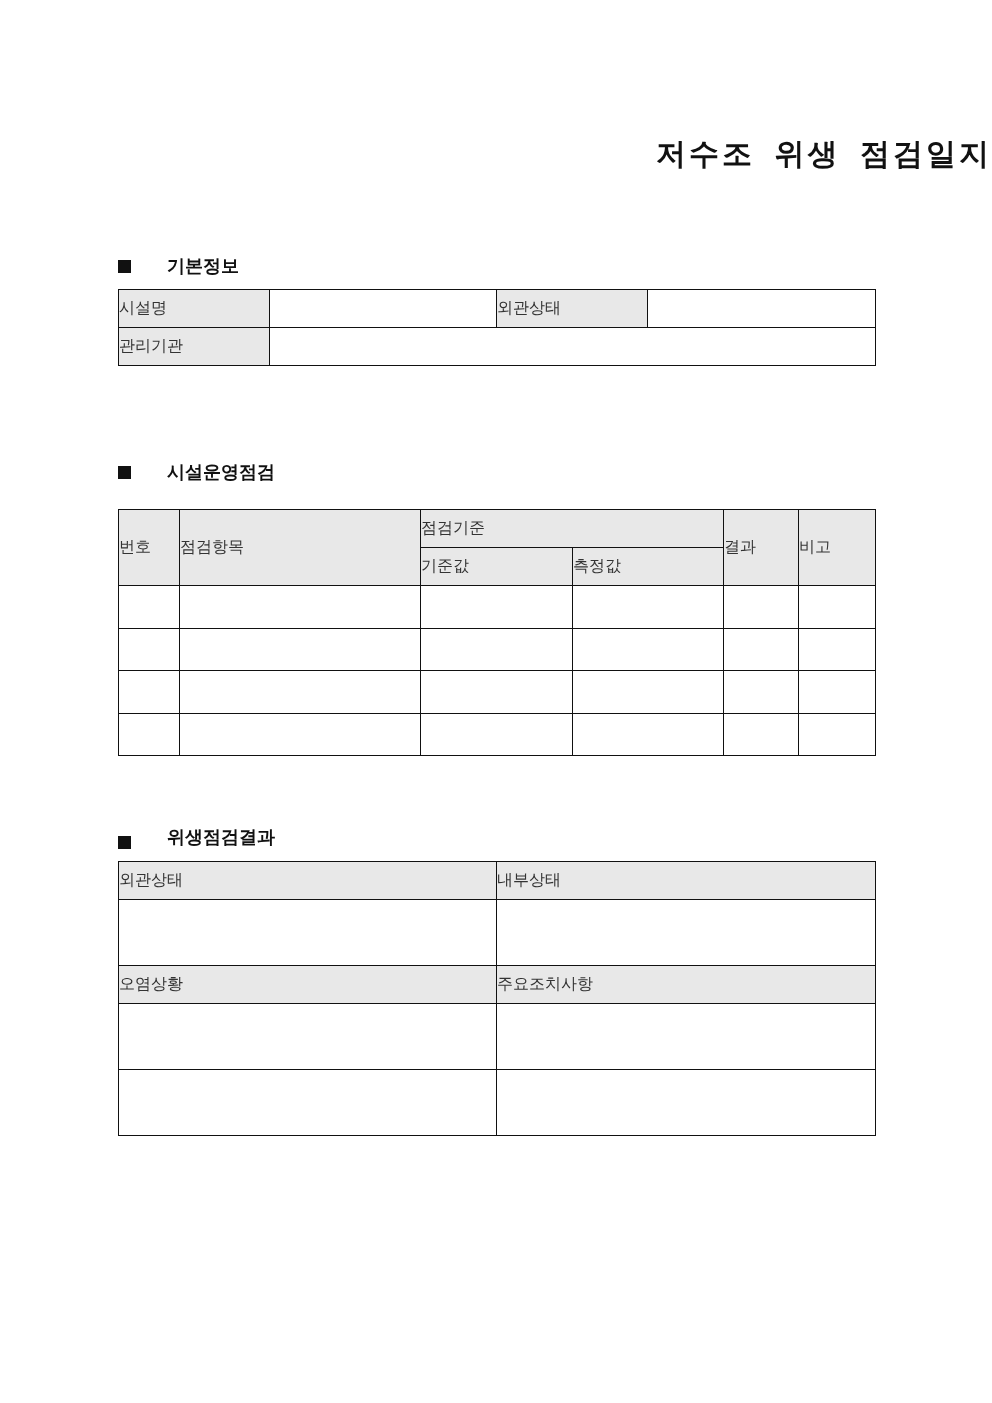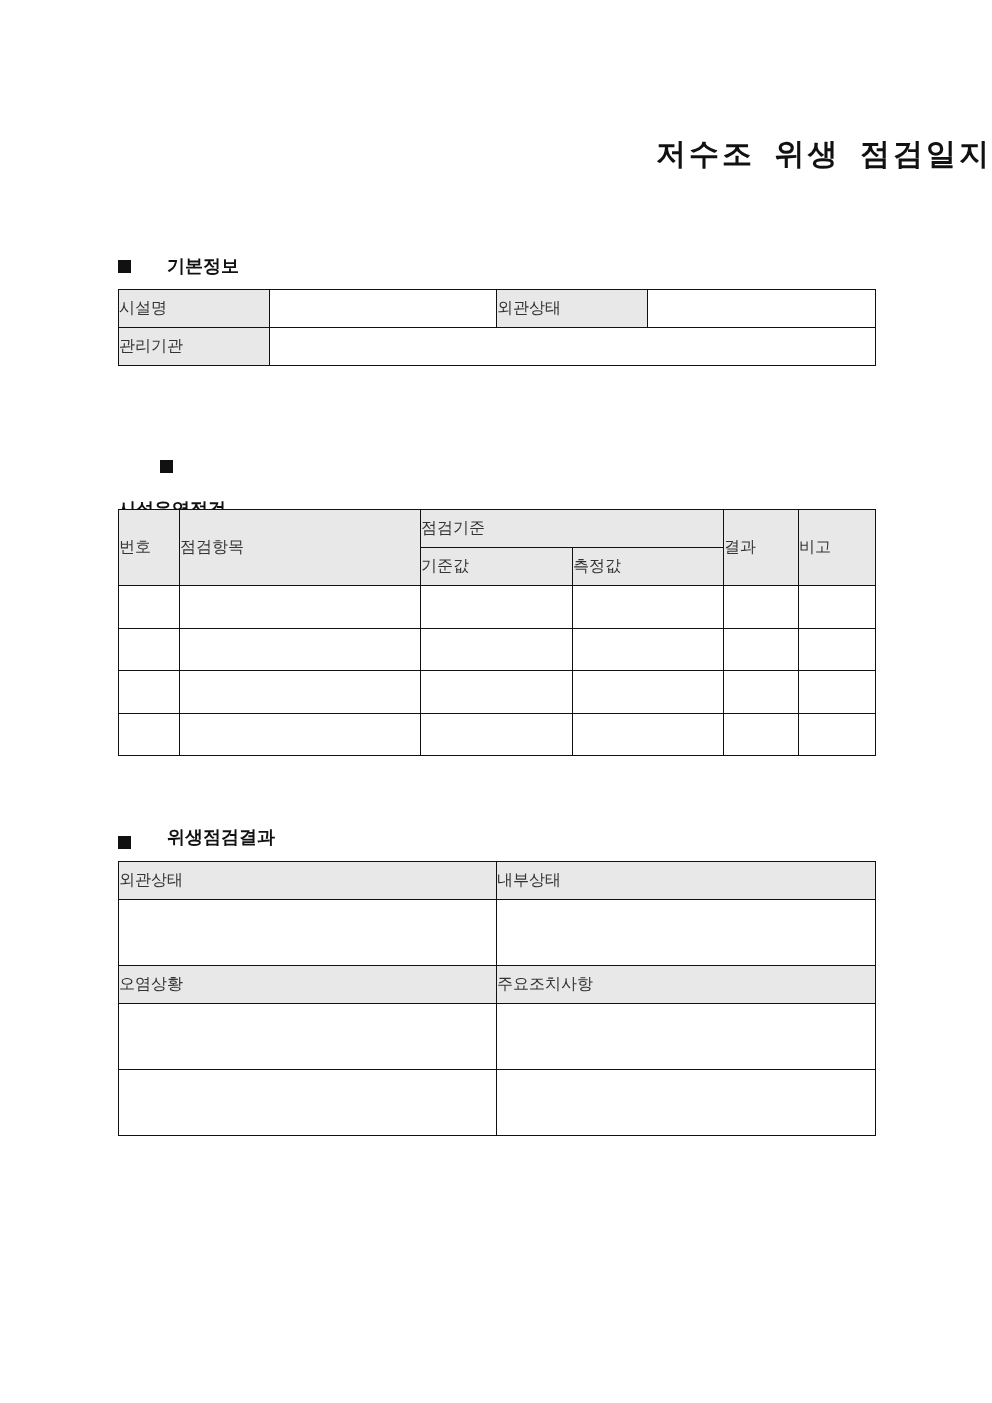--- a/index.html
+++ b/index.html
@@ -100,21 +100,21 @@
     <td class="hdr">외관상태</td>
     <td class="val"></td>
   </tr>
   <tr>
     <td class="hdr">관리기관</td>
     <td class="val" colspan="3"></td>
   </tr>
 </tbody>
   </table>
 
-<div class="section-heading" style="top:460px;flex-direction:column;">
+<div class="section-heading" style="top:460px;">
   <span class="bullet"></span>
   <span>시설운영점검</span>
 </div>
 
 <table class="form" id="operation-table">
   <colgroup>
     <col style="width:61px">
     <col style="width:241px">
     <col style="width:152px">
     <col style="width:151px">

